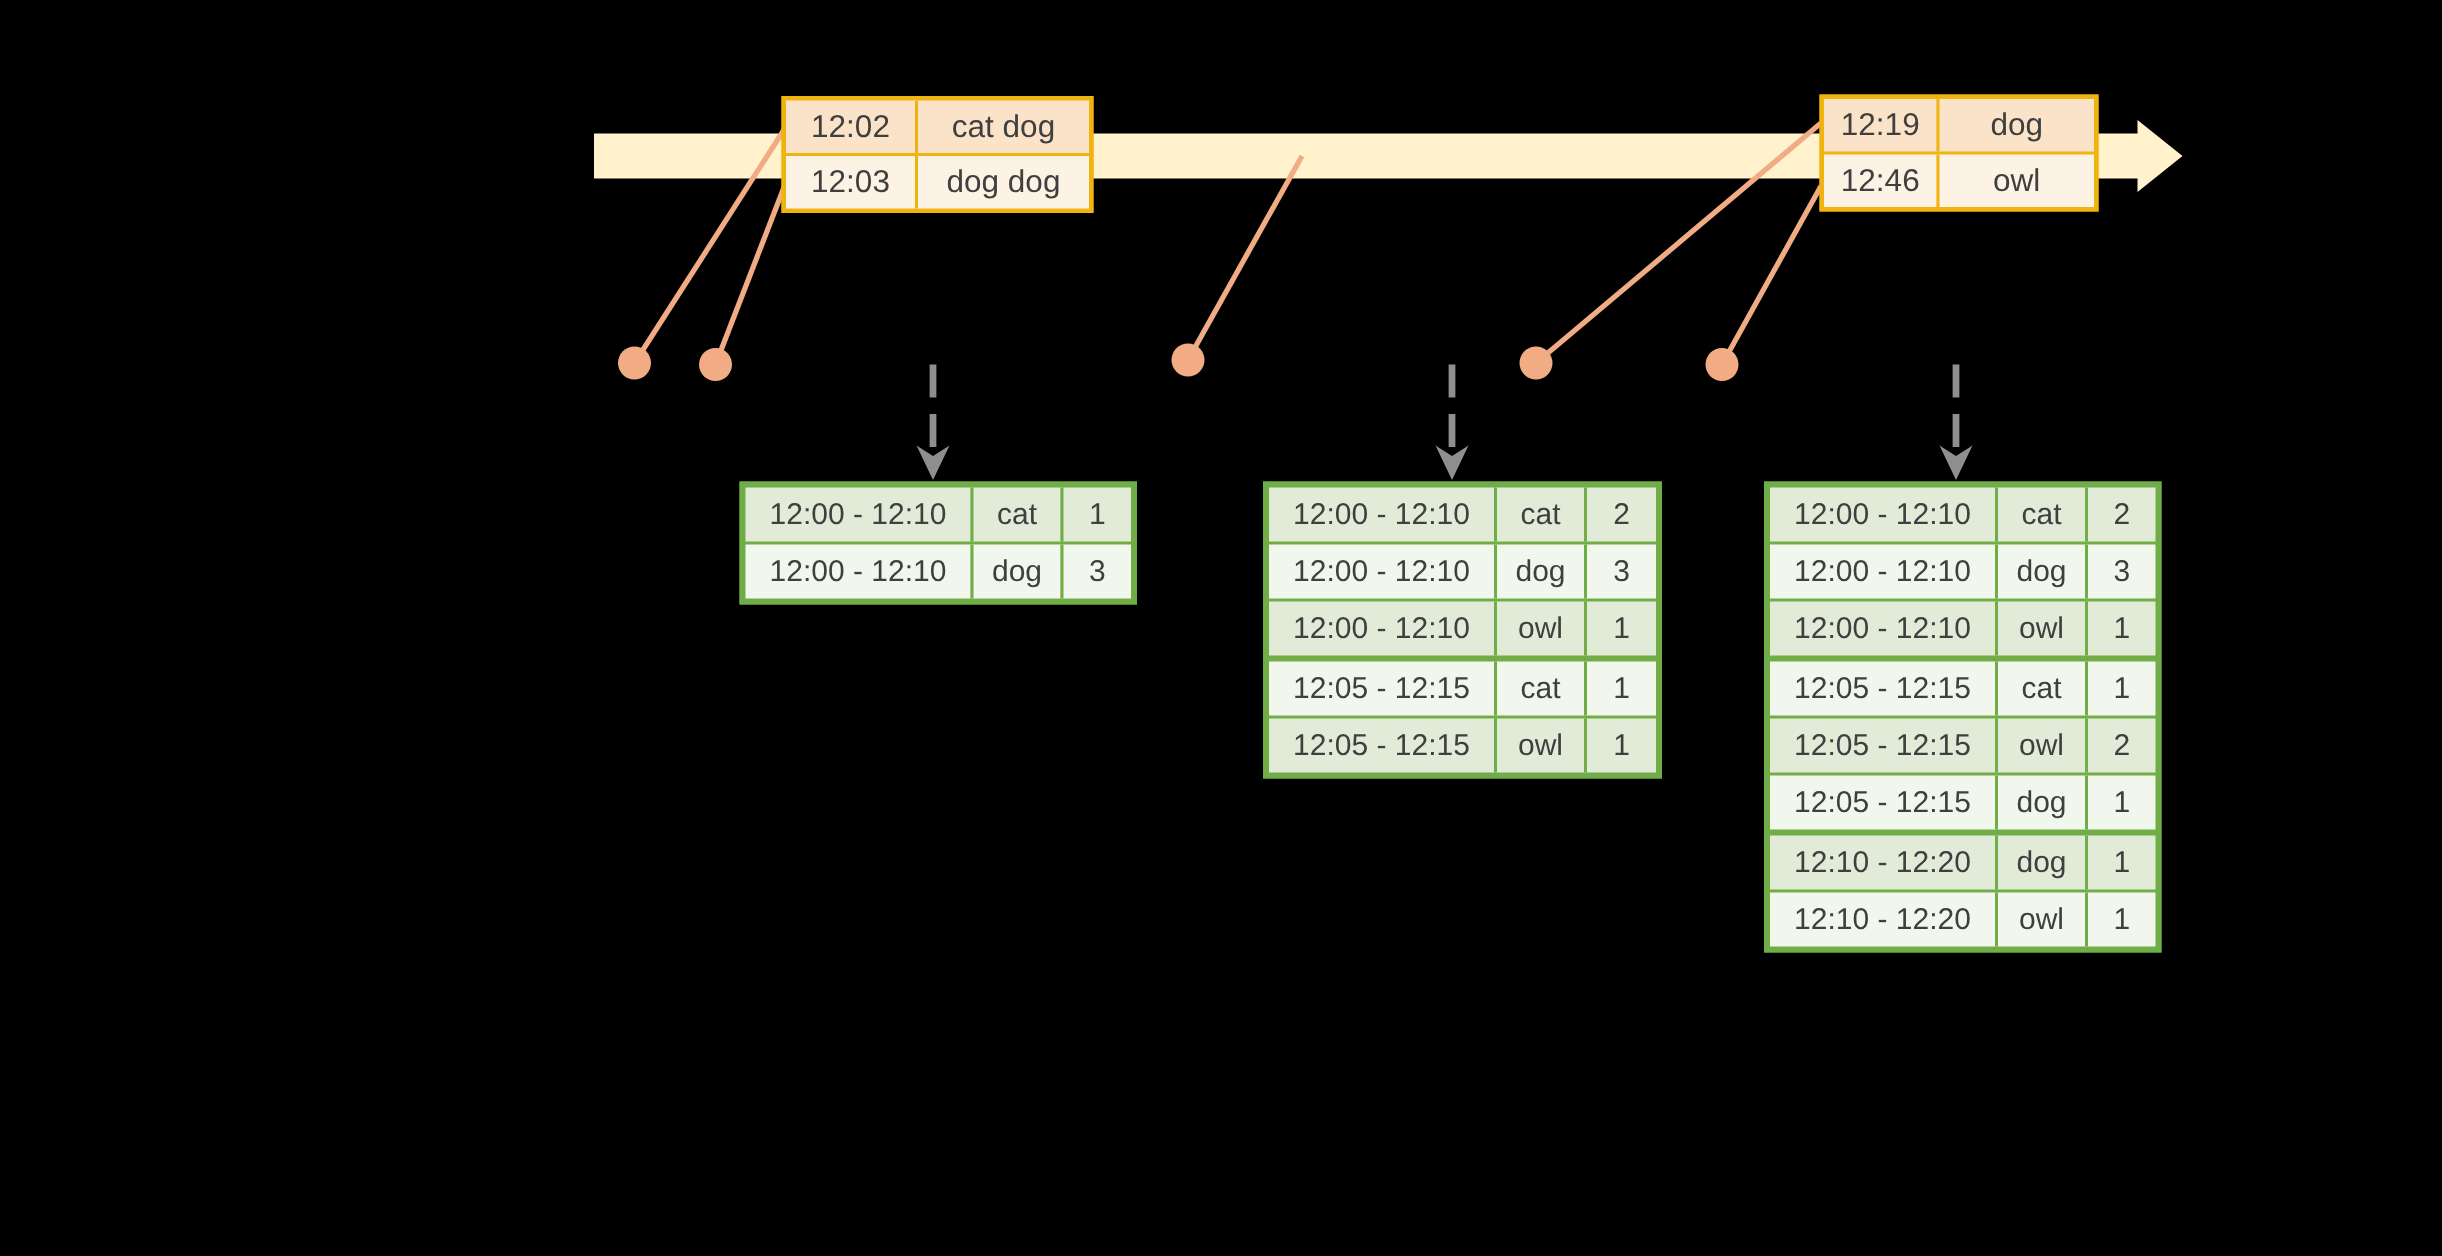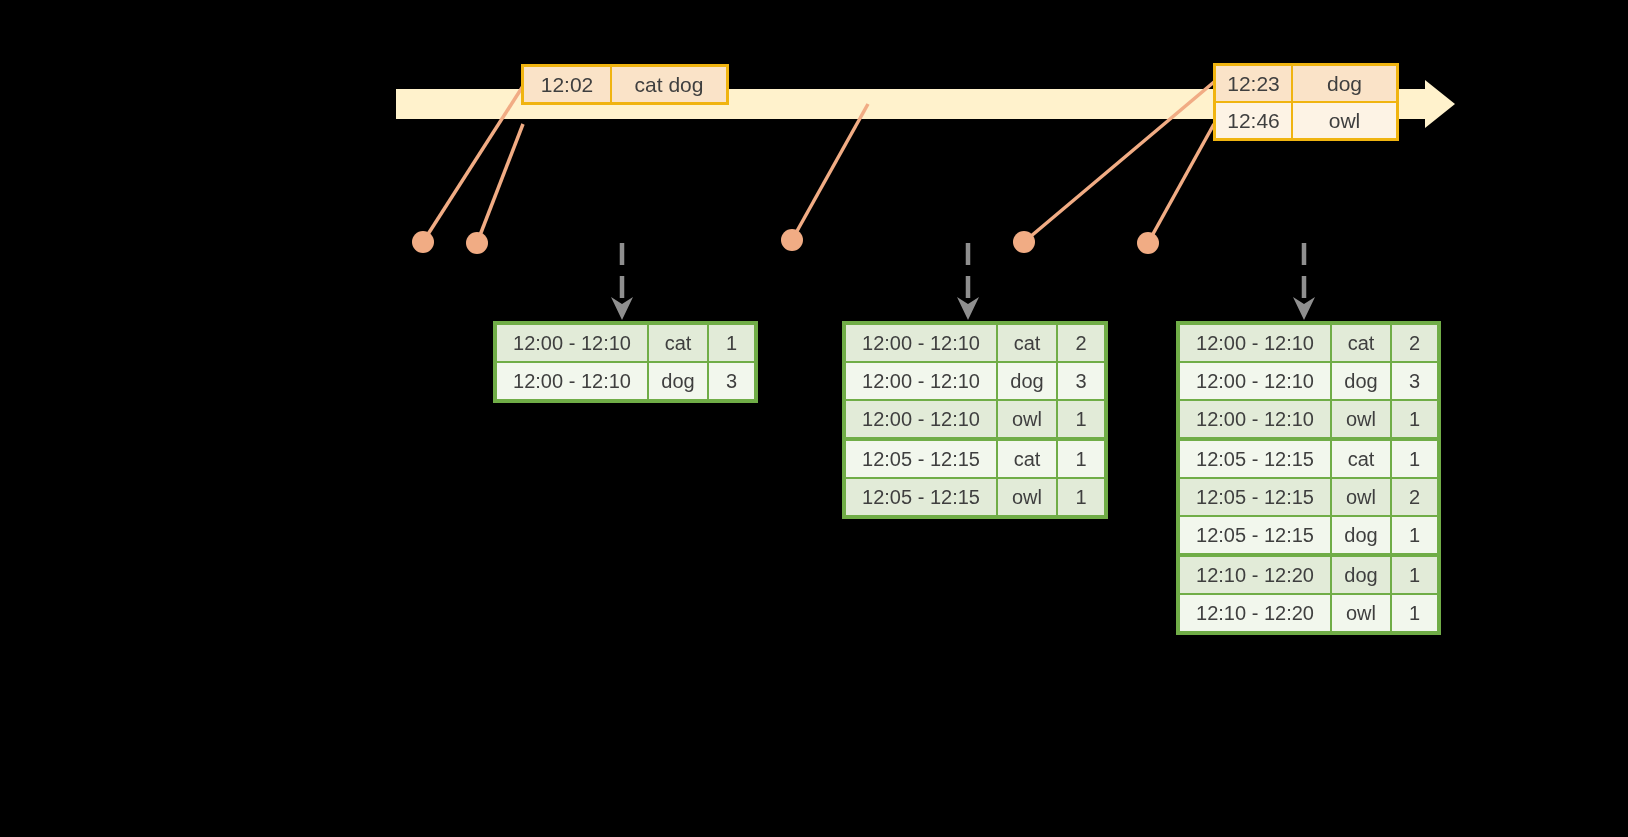--- a/index.html
+++ b/index.html
@@ -95,24 +95,28 @@
     <path class="trigger-head" d="M957,297 L968,320 L979,297 L968,304 Z"></path>
     <line class="trigger-line" x1="1304" y1="243" x2="1304" y2="298"></line>
     <path class="trigger-head" d="M1293,297 L1304,320 L1315,297 L1304,304 Z"></path>
   </svg>
 
   <div id="etable-0" class="etable">
       <div class="trow">
         <div class="tcell">12:02</div>
         <div class="tcell">cat dog</div>
       </div>
+      <div class="trow">
+        <div class="tcell">12:03</div>
+        <div class="tcell">dog dog</div>
+      </div>
     </div>
   <div id="etable-2" class="etable">
       <div class="trow">
-        <div class="tcell">12:23</div>
+        <div class="tcell">12:19</div>
         <div class="tcell">dog</div>
       </div>
       <div class="trow">
         <div class="tcell">12:46</div>
         <div class="tcell">owl</div>
       </div>
     </div>
 
   <div id="rtable-0" class="rtable">
       <div class="trow">

